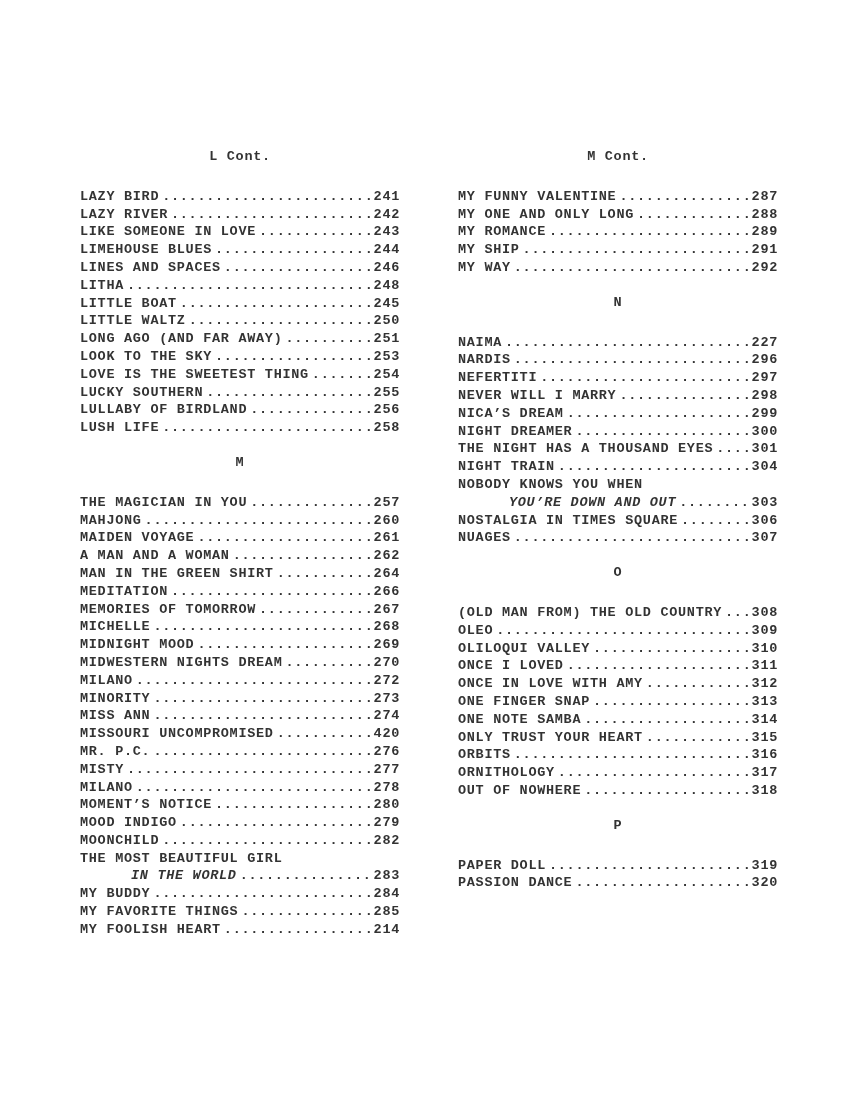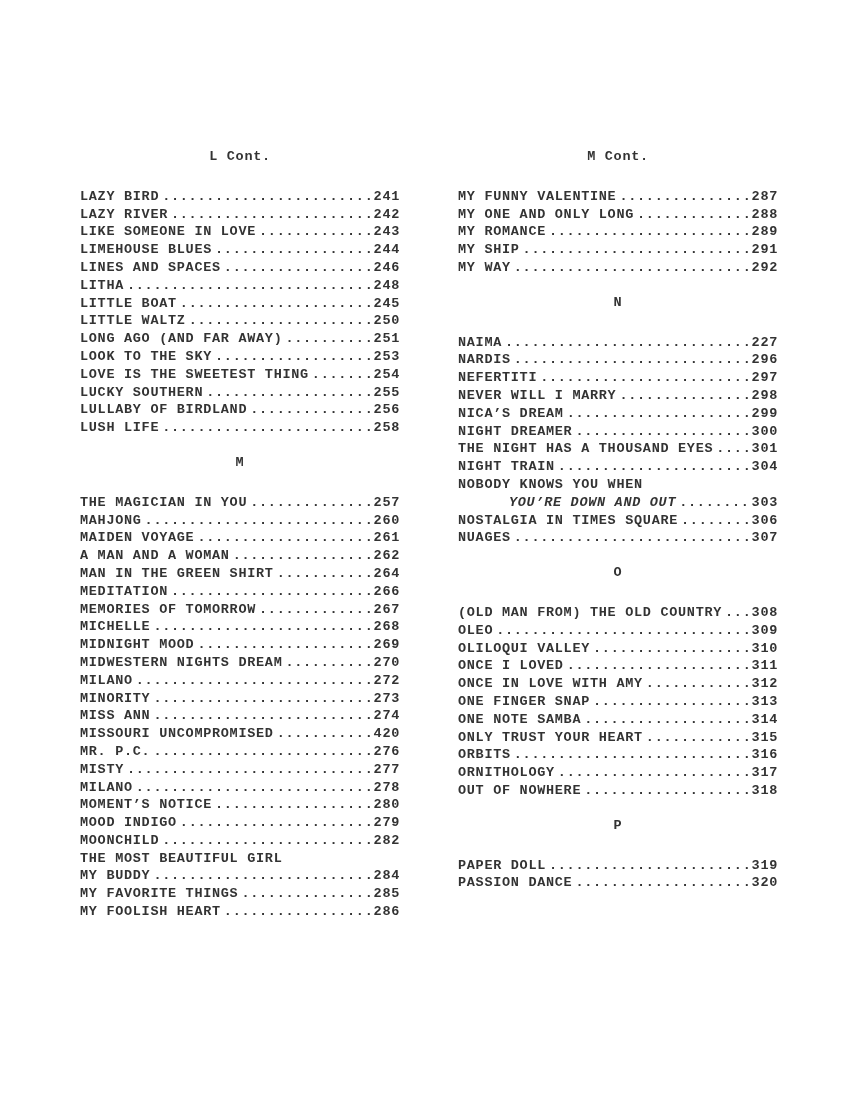--- a/index.html
+++ b/index.html
@@ -241,34 +241,39 @@
           <span class="pagenum">279</span>
         </div>
         <div class="row">
           <span class="title">MOONCHILD</span>
           <span class="leader"></span>
           <span class="pagenum">282</span>
         </div>
         <div class="row">
           <span class="title">THE MOST BEAUTIFUL GIRL</span>
         </div>
+        <div class="row wrapline">
+          <span class="title">IN THE WORLD</span>
+          <span class="leader"></span>
+          <span class="pagenum">283</span>
+        </div>
         <div class="row">
           <span class="title">MY BUDDY</span>
           <span class="leader"></span>
           <span class="pagenum">284</span>
         </div>
         <div class="row">
           <span class="title">MY FAVORITE THINGS</span>
           <span class="leader"></span>
           <span class="pagenum">285</span>
         </div>
         <div class="row">
           <span class="title">MY FOOLISH HEART</span>
           <span class="leader"></span>
-          <span class="pagenum">286</span>
+          <span class="pagenum">214</span>
         </div>
       </div>
     <div class="column">
         <div class="section-header">M Cont.</div>
         <div class="row">
           <span class="title">MY FUNNY VALENTINE</span>
           <span class="leader"></span>
           <span class="pagenum">287</span>
         </div>
         <div class="row">

